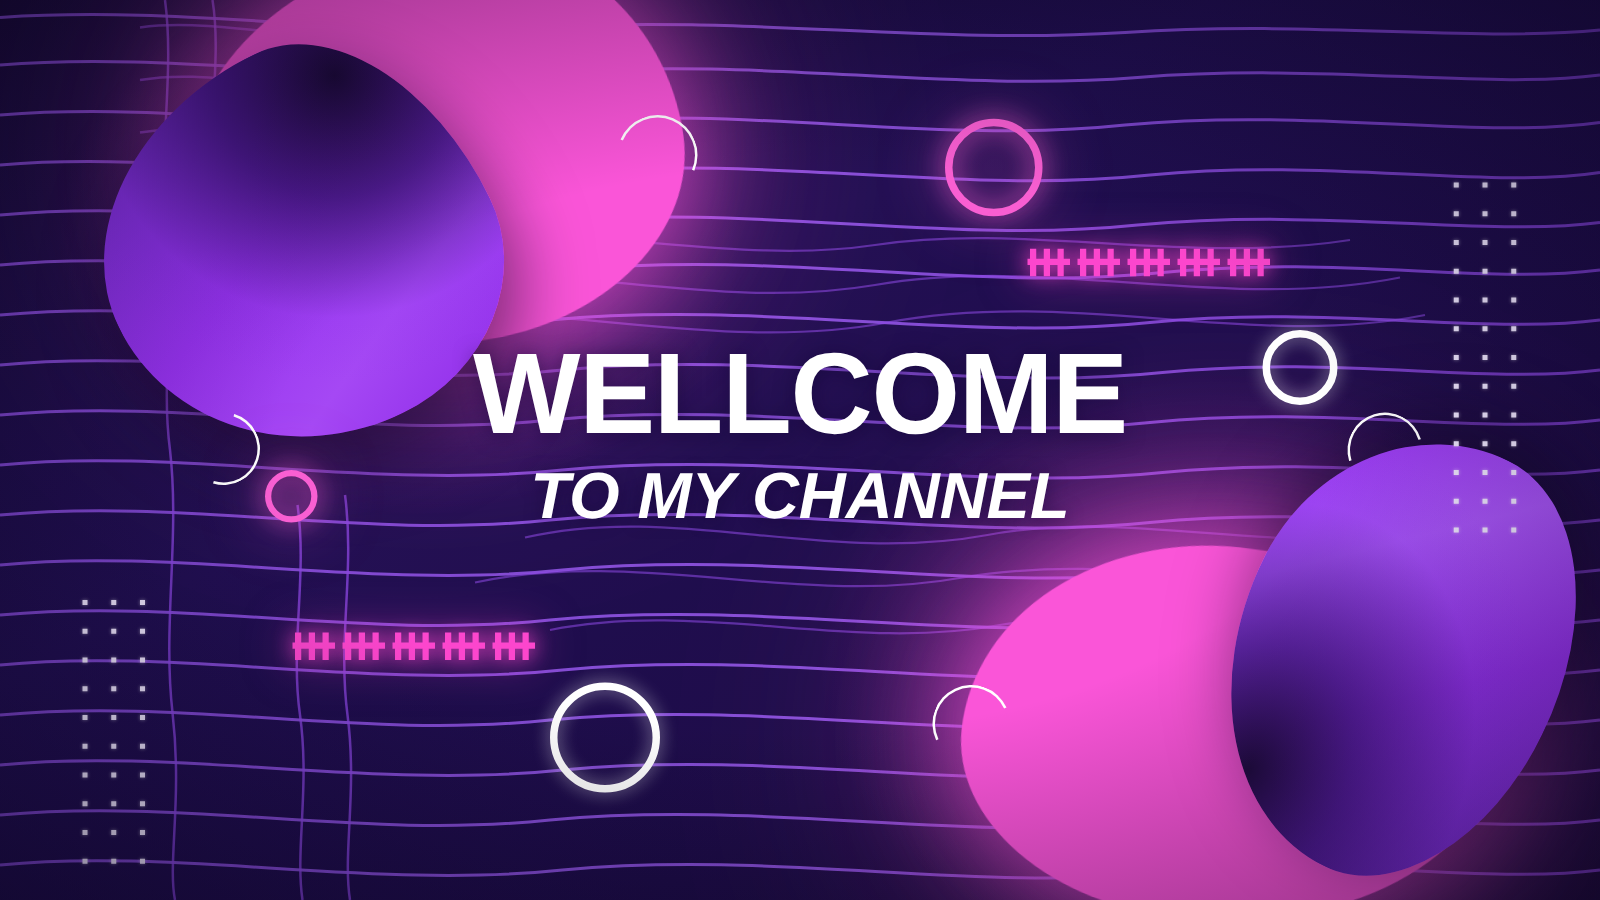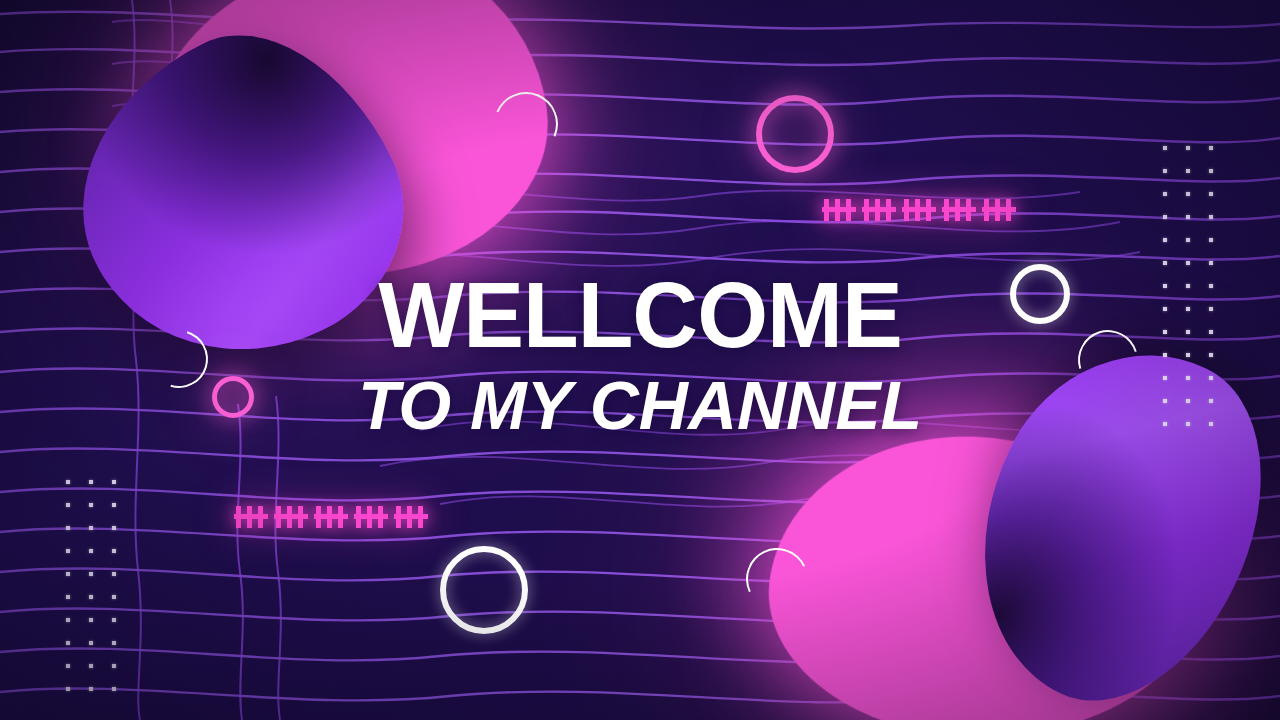--- a/index.html
+++ b/index.html
@@ -183,21 +183,21 @@
     transform: scaleX(0.99);
     text-shadow: 0 2px 16px rgba(20,6,52,0.55);
     white-space: nowrap;
   }
   #title-sub {
     margin: 12px 0 0 0;
     color: #ffffff;
     font-family: "Liberation Sans", sans-serif;
     font-weight: 700;
     font-style: italic;
-    font-size: 68px;
+    font-size: 52px;
     line-height: 1;
     letter-spacing: 0px;
     text-shadow: 0 2px 14px rgba(20,6,52,0.55);
     white-space: nowrap;
   }
 </style>
 </head>
 <body>
 
 <div id="stage">

